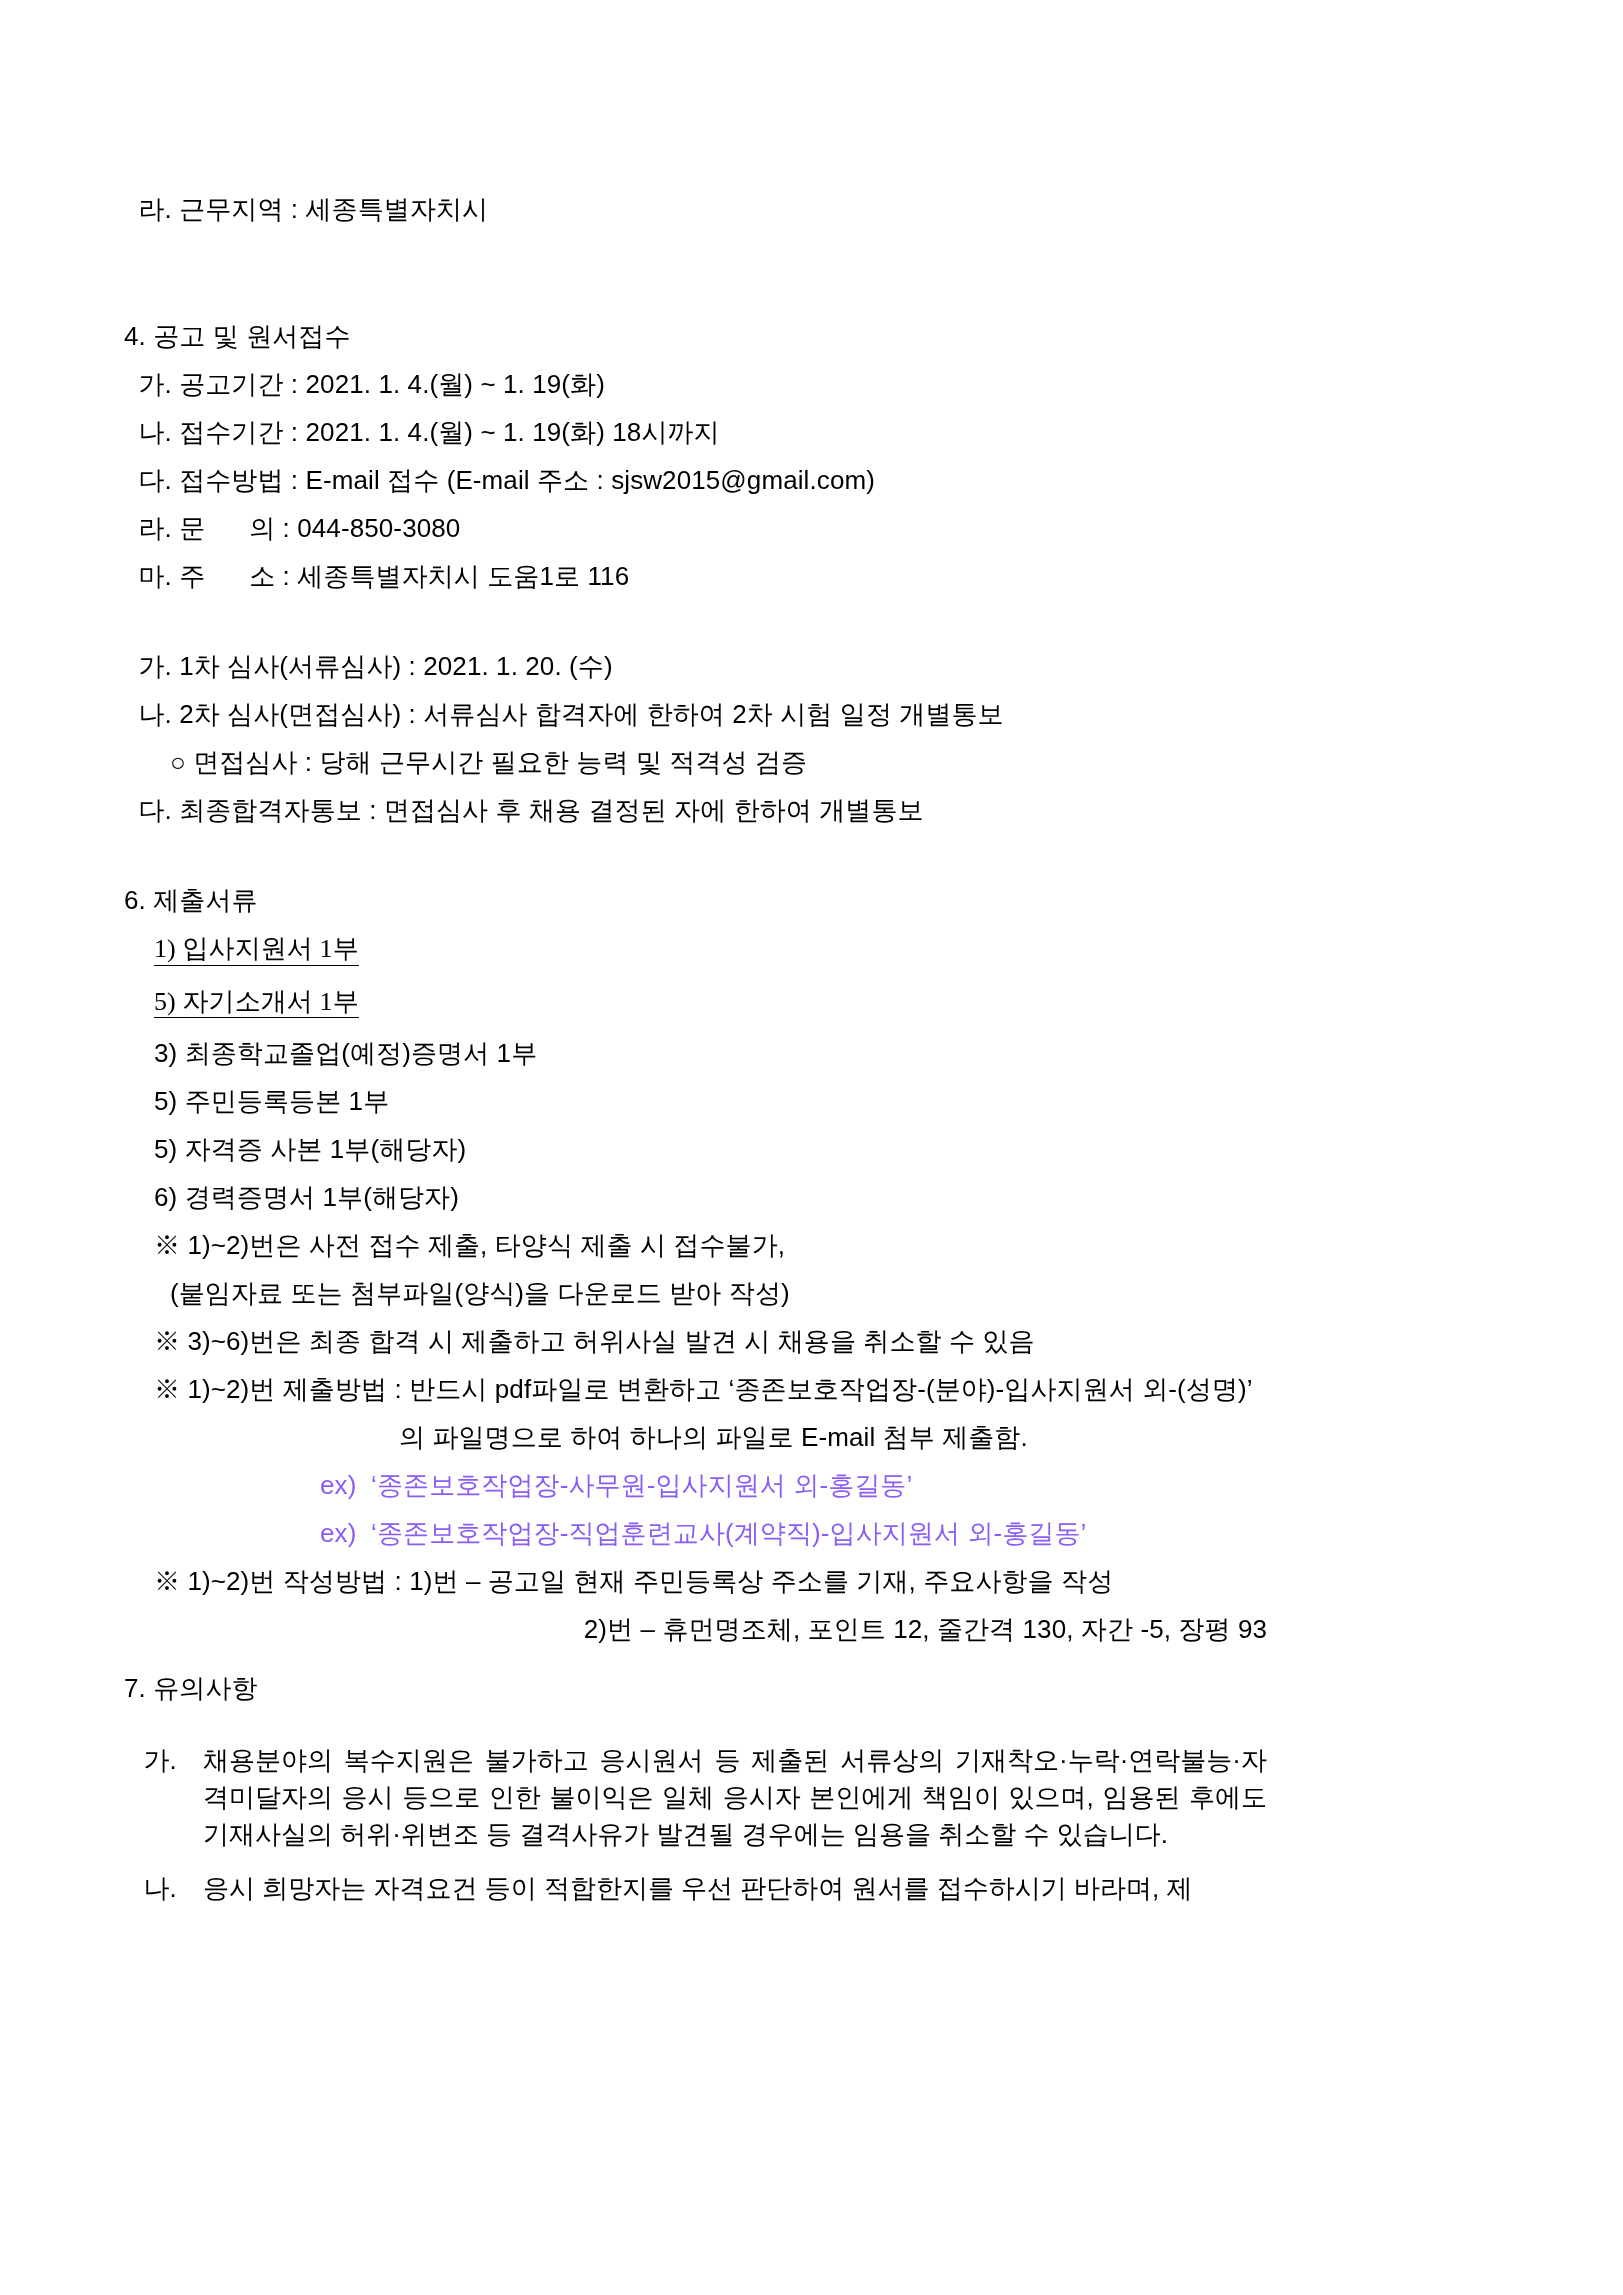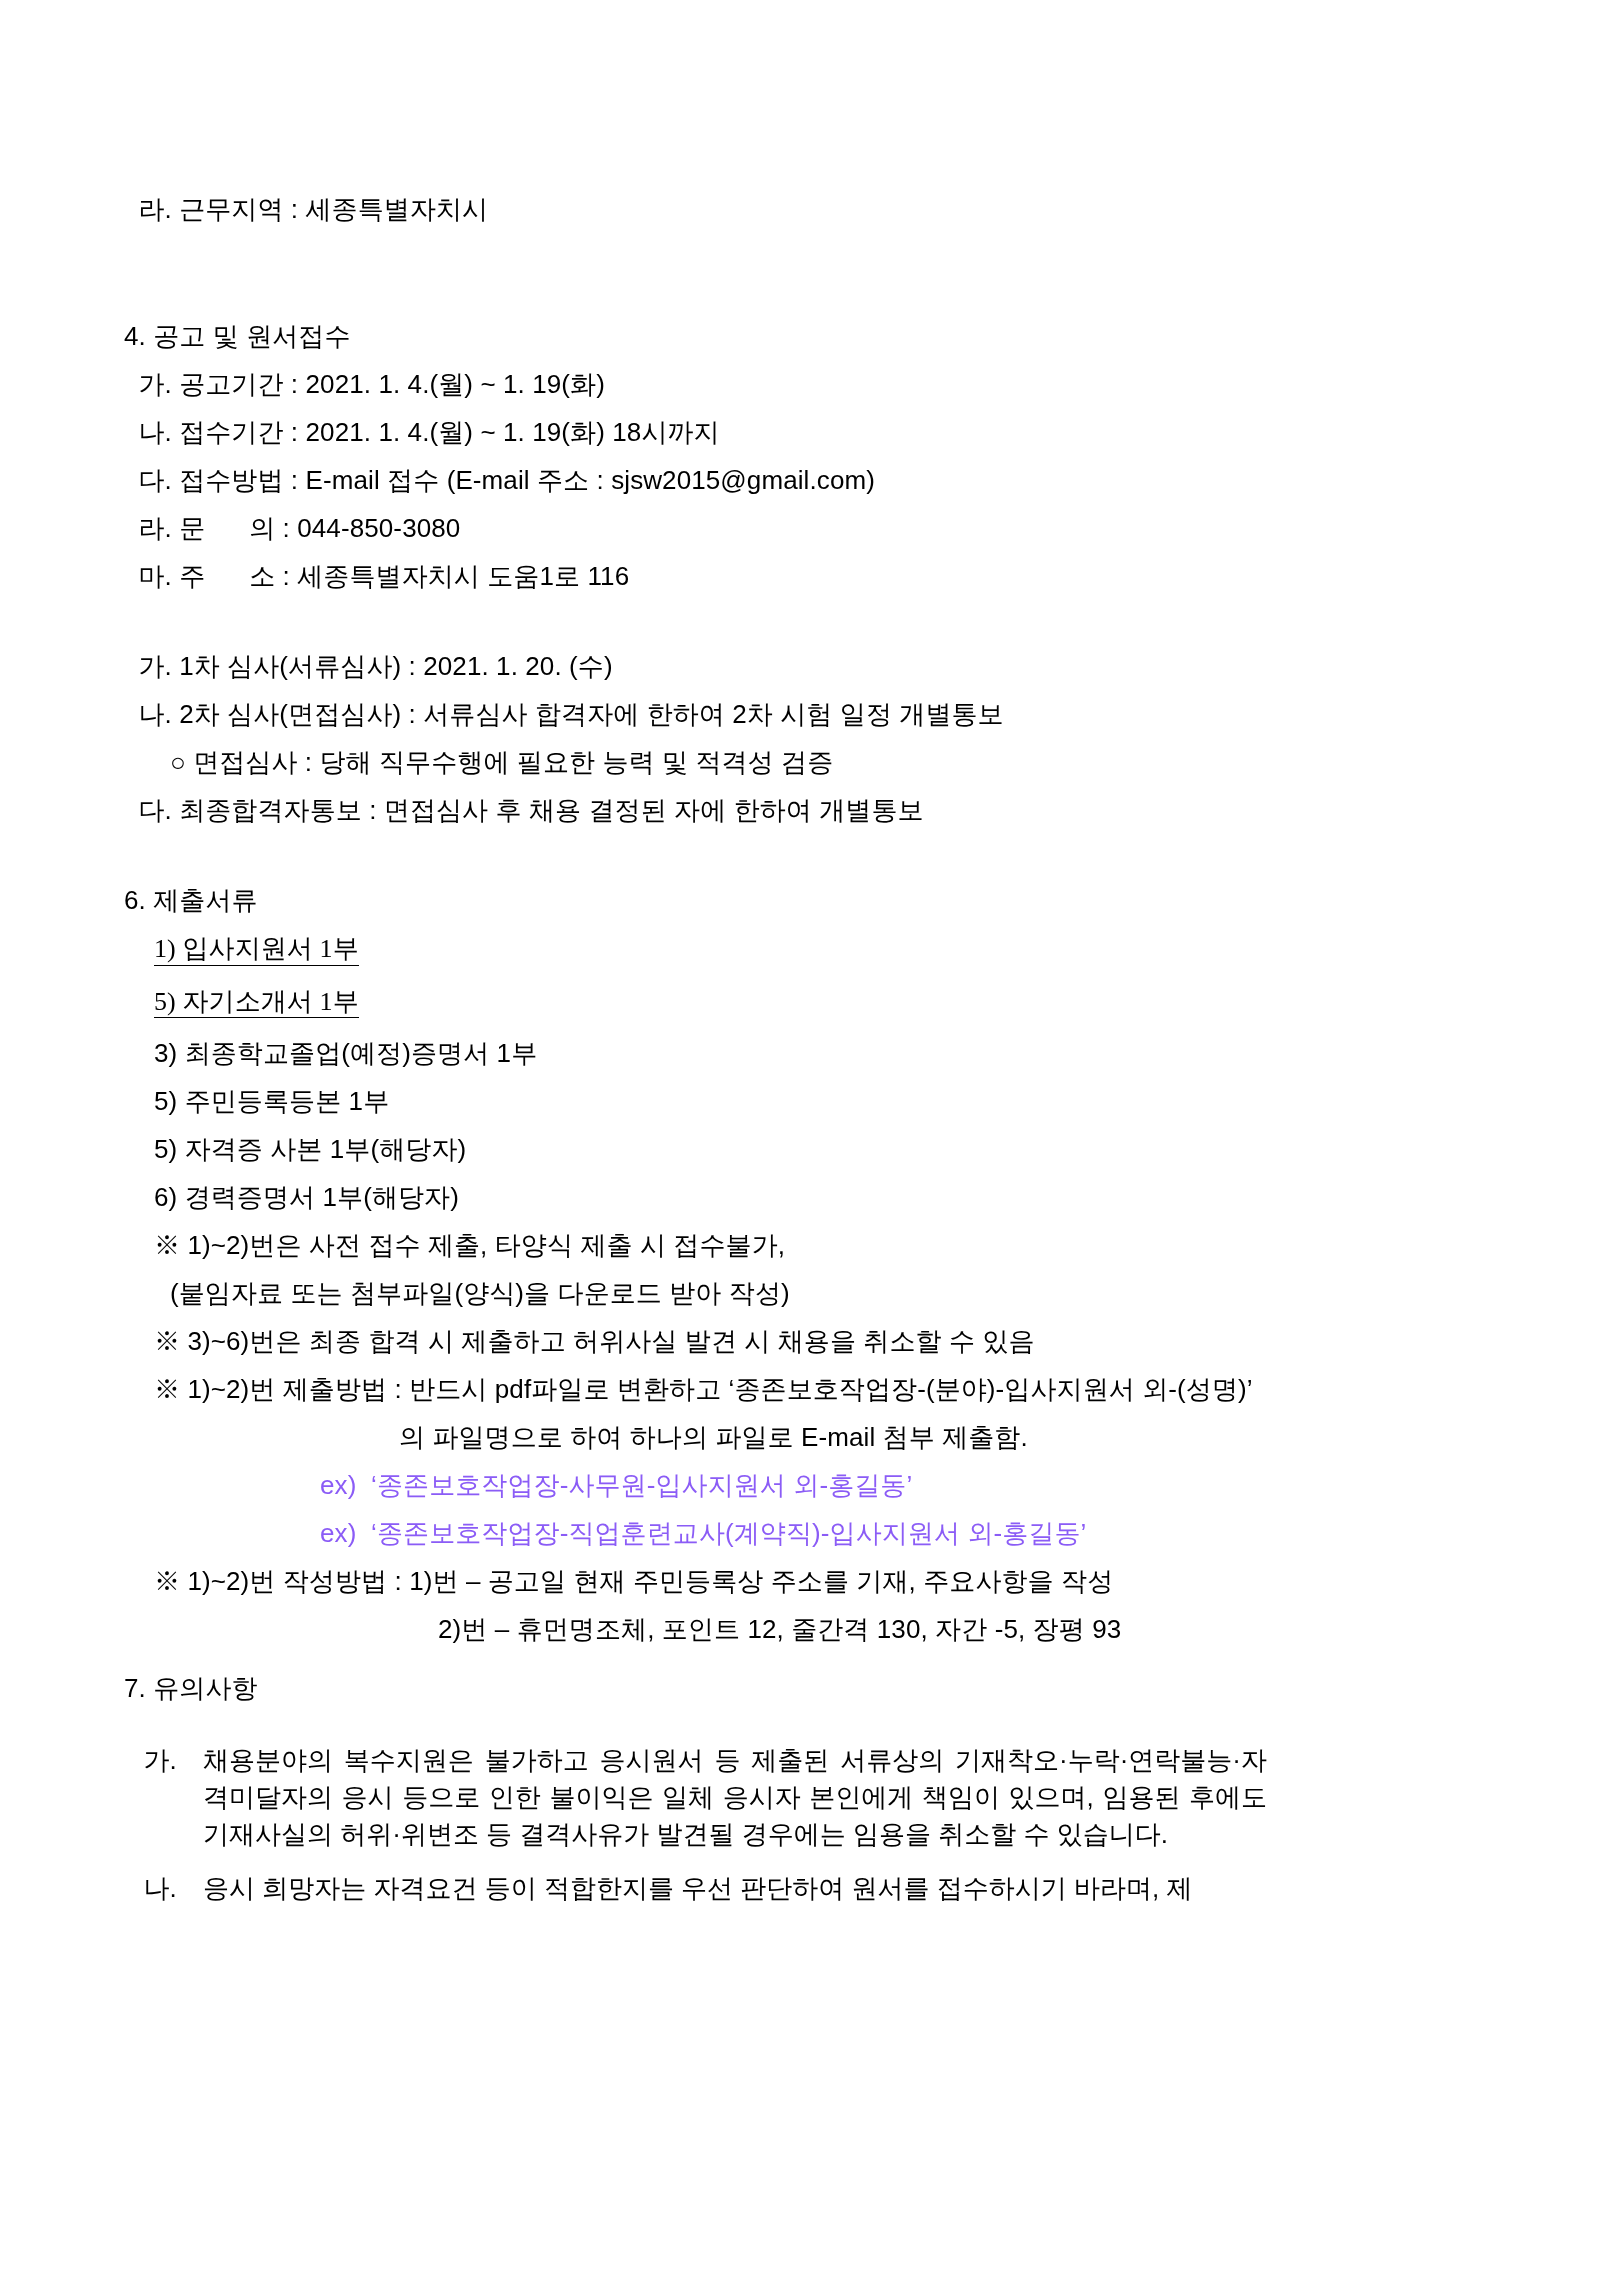--- a/index.html
+++ b/index.html
@@ -34,21 +34,21 @@
   .gap-sm { height: 19.6px; }
   .gap-xs { height: 10.5px; }
 
   .indent-0 { padding-left: 0px; }
   .indent-1 { padding-left: 14.4px; }
   .indent-2 { padding-left: 30px; }
   .indent-3 { padding-left: 46px; }
   .indent-5 { padding-left: 216px; }
   .indent-7 { padding-left: 196px; }
   .indent-8 { padding-left: 275px; }
-  .indent-9 { padding-left: 314px; }
+  .indent-9 { padding-left: 314px; text-align: right; }
 
   .row { margin-bottom: 22px; }
 
   .ul-item {
     display: inline-block;
     border-bottom: 1.3px solid #000;
     padding-bottom: 2.6px;
     font-family: Liberation Serif, serif;
   }
   .blue {
@@ -84,21 +84,21 @@
   <div class="line row indent-1">가. 공고기간 : 2021. 1. 4.(월) ~ 1. 19(화)</div>
   <div class="line row indent-1">나. 접수기간 : 2021. 1. 4.(월) ~ 1. 19(화) 18시까지</div>
   <div class="line row indent-1">다. 접수방법 : E-mail 접수 (E-mail 주소 : sjsw2015@gmail.com)</div>
   <div class="line row indent-1">라. 문      의 : 044-850-3080</div>
   <div class="line row indent-1">마. 주      소 : 세종특별자치시 도움1로 116</div>
 
   <div class="gap-md"></div>
 
   <div class="line row indent-1">가. 1차 심사(서류심사) : 2021. 1. 20. (수)</div>
   <div class="line row indent-1">나. 2차 심사(면접심사) : 서류심사 합격자에 한하여 2차 시험 일정 개별통보</div>
-  <div class="line row indent-3">○ 면접심사 : 당해 직무수행에 필요한 능력 및 적격성 검증</div>
+  <div class="line row indent-3">○ 면접심사 : 당해 근무시간 필요한 능력 및 적격성 검증</div>
   <div class="line row indent-1">다. 최종합격자통보 : 면접심사 후 채용 결정된 자에 한하여 개별통보</div>
 
   <div class="gap-md"></div>
 
   <div class="line row indent-0">6. 제출서류</div>
 
   <div class="line row indent-2"><span class="ul-item">1) 입사지원서 1부</span></div>
   <div class="line row indent-2"><span class="ul-item">5) 자기소개서 1부</span></div>
   <div class="line row indent-2">3) 최종학교졸업(예정)증명서 1부</div>
   <div class="line row indent-2">5) 주민등록등본 1부</div>

